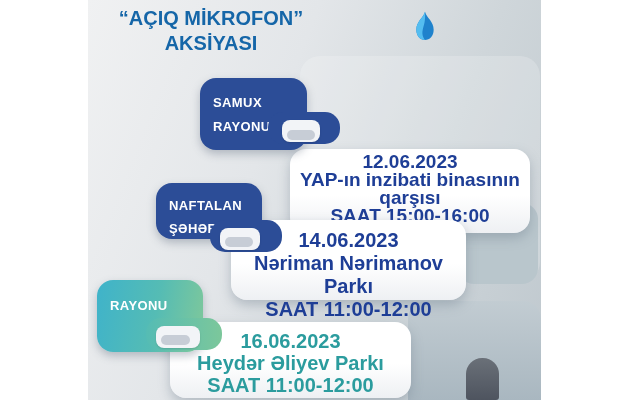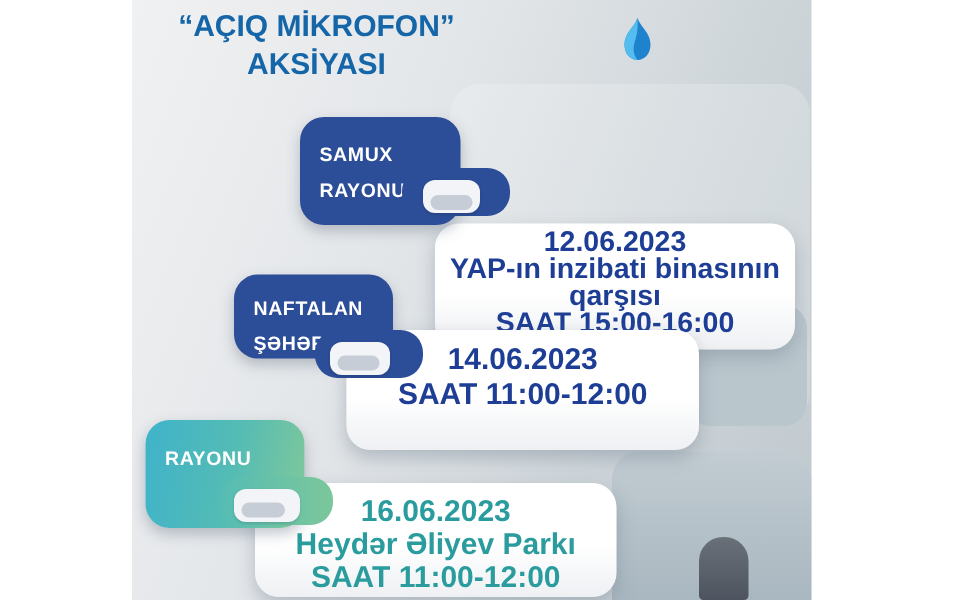--- a/index.html
+++ b/index.html
@@ -85,20 +85,21 @@
     <div class="abs badge" id="e1-badge">
       <div>SAMUX</div>
       <div>RAYONU</div>
     </div>
     <div class="abs arm" id="e1-arm"></div>
     <div class="abs tab" id="e1-tab"></div>
     <div class="abs pill" id="e1-pill"></div>
 
     <div class="abs card" id="e2-card">
       <div>14.06.2023</div>
+      <div>Nəriman Nərimanov Parkı</div>
       <div>SAAT 11:00-12:00</div>
     </div>
     <div class="abs badge" id="e2-badge">
       <div>NAFTALAN</div>
       <div>ŞƏHƏRİ</div>
     </div>
     <div class="abs arm" id="e2-arm"></div>
     <div class="abs tab" id="e2-tab"></div>
     <div class="abs pill" id="e2-pill"></div>
 

